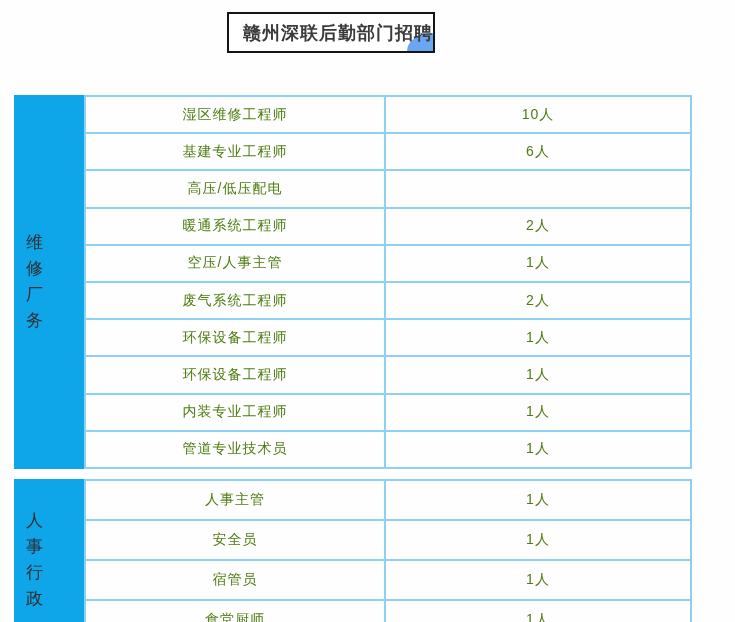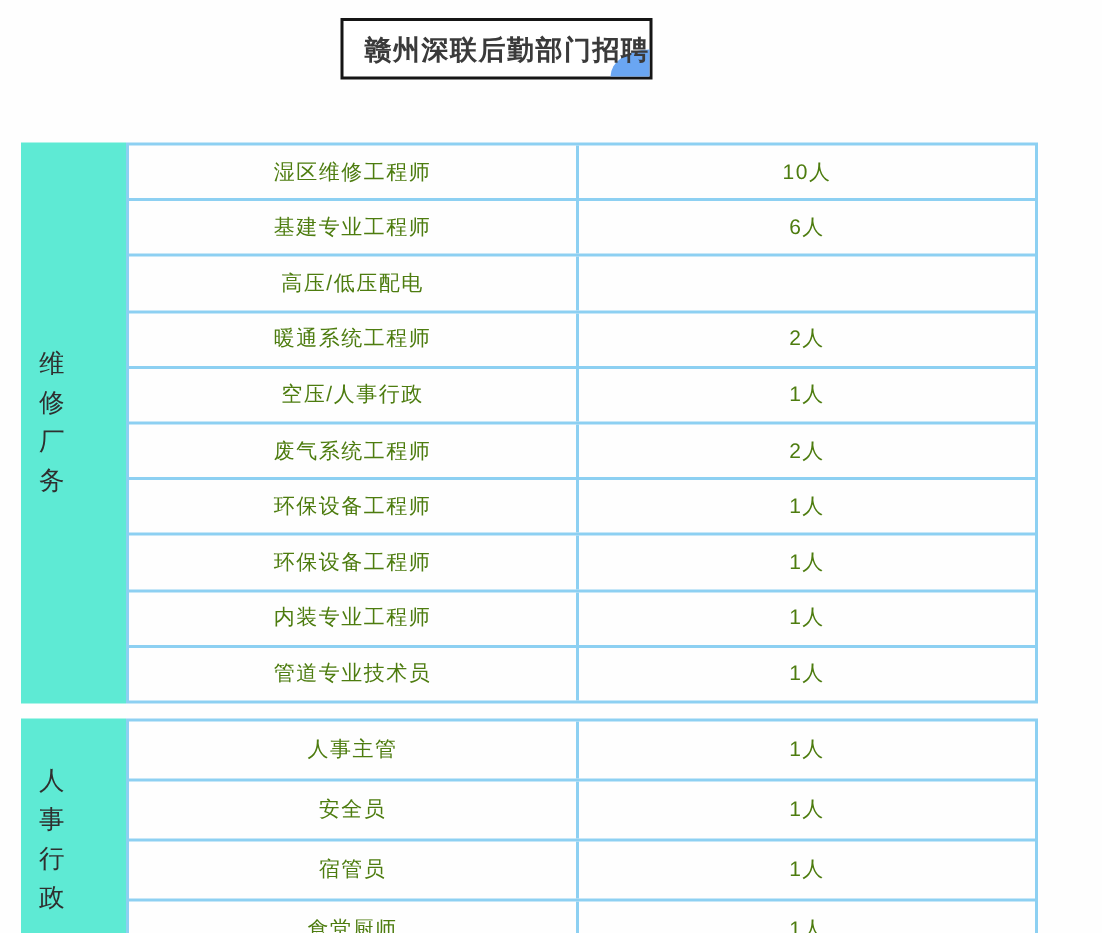--- a/index.html
+++ b/index.html
@@ -35,21 +35,21 @@
   }
 
   
   .recruit-table { position: absolute; left: 14px; top: 95px; width: 678px; }
   .section { display: flex; width: 678px; }
   .section.maintenance { height: 374px; }
   .section.hr { height: 162px; margin-top: 10px; }
 
   .cat-col {
     width: 70px; flex: 0 0 70px;
-    background: #5eead4;
+    background: #0ea5e9;
     display: flex; align-items: center;
   }
   .cat-text {
     width: 19px; margin-left: 11px;
     font-size: 17px; line-height: 26px;
     color: #2f2f2f;
     word-break: break-all;
     text-align: center;
   }
 
@@ -95,21 +95,21 @@
           <div class="cell count">6人</div>
         </div>
         <div class="row">
           <div class="cell job">高压/低压配电</div>
         </div>
         <div class="row">
           <div class="cell job">暖通系统工程师</div>
           <div class="cell count">2人</div>
         </div>
         <div class="row">
-          <div class="cell job">空压/人事行政</div>
+          <div class="cell job">空压/人事主管</div>
           <div class="cell count">1人</div>
         </div>
         <div class="row">
           <div class="cell job">废气系统工程师</div>
           <div class="cell count">2人</div>
         </div>
         <div class="row">
           <div class="cell job">环保设备工程师</div>
           <div class="cell count">1人</div>
         </div>

